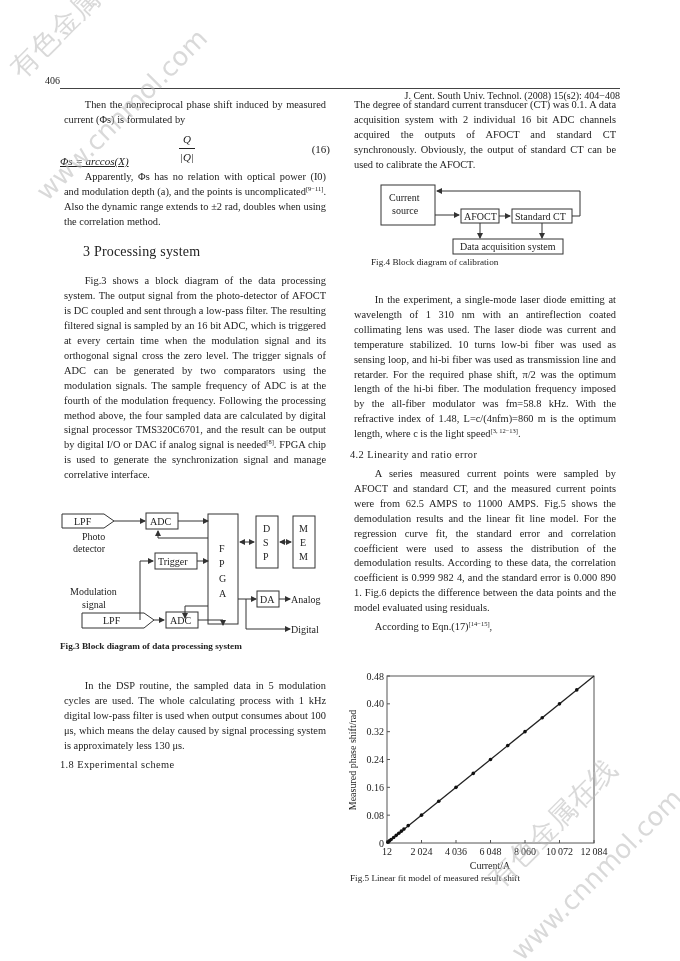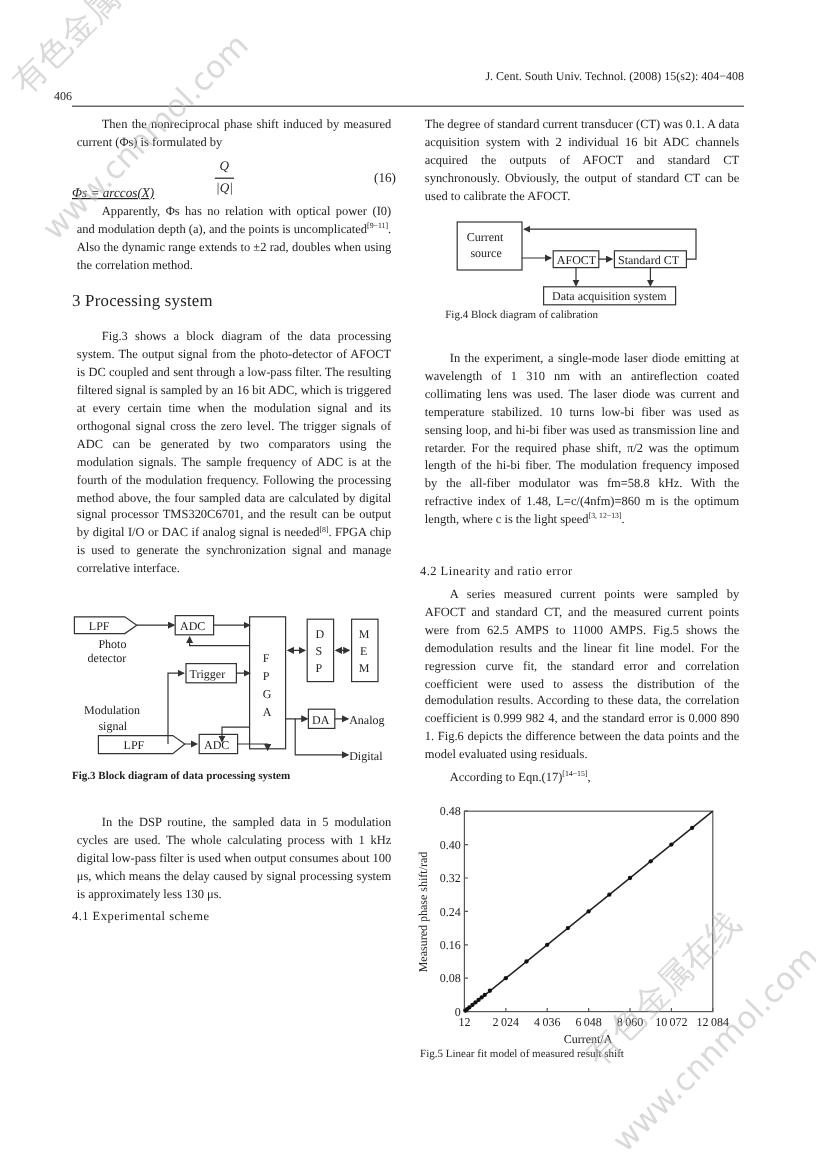--- a/index.html
+++ b/index.html
@@ -16,37 +16,37 @@
   .cap { font-size:9.2px; }
   sup { font-size:6.5px; vertical-align:4px; line-height:0; }
   .eq { font-size:11px; }
   .wm { position:absolute; color:#bbb; font-family:"DejaVu Sans",sans-serif; opacity:.55; pointer-events:none; }
   svg text { font-family:"Liberation Serif",serif; fill:#222; }
 </style>
 </head>
 <body>
 
 <div class="abs hdr" style="left:45px;top:75px;">406</div>
-<div class="abs hdr" style="right:60px;top:59px;margin-left:12px;">J. Cent. South Univ. Technol. (2008) 15(s2): 404−408</div>
+<div class="abs hdr" style="right:60px;top:90px;margin-left:12px;">J. Cent. South Univ. Technol. (2008) 15(s2): 404−408</div>
 <div class="rule"></div>
 
 <div class="col" style="left:60px;top:94px;width:270px;">
   <p class="ind">Then the nonreciprocal phase shift induced by measured current (Φs) is formulated by</p>
 
   <div style="position:relative;height:36px;margin-top:2px;">
     <span class="eq" style="position:absolute;left:0;top:22px;font-style:italic;text-decoration:underline;">Φs = arccos(X)</span>
     <span class="eq" style="position:absolute;left:120px;top:0;width:14px;text-align:center;font-style:italic;">Q</span>
     <span style="position:absolute;left:119px;top:16px;width:16px;height:1px;background:#222;"></span>
     <span class="eq" style="position:absolute;left:117px;top:18px;width:20px;text-align:center;font-style:italic;">|Q|</span>
     <span class="eq" style="position:absolute;right:0;top:10px;">(16)</span>
   </div>
 
   <p class="ind" style="margin-top:2px;"><span>Apparently, Φs has no relation with optical power (I0) and modulation depth (a), and the points is uncomplicated</span><sup>[9−11]</sup><span>. Also the dynamic range extends to ±2 rad, doubles when using the correlation method.</span></p>
 
-  <h2 style="margin-top:16px;margin-bottom:14px;">3 Processing system</h2>
+  <h2 style="margin-top:16px;margin-bottom:14px;margin-left:23px;">3 Processing system</h2>
 
   <p class="ind"><span>Fig.3 shows a block diagram of the data processing system. The output signal from the photo-detector of AFOCT is DC coupled and sent through a low-pass filter. The resulting filtered signal is sampled by an 16 bit ADC, which is triggered at every certain time when the modulation signal and its orthogonal signal cross the zero level. The trigger signals of ADC can be generated by two comparators using the modulation signals. The sample frequency of ADC is at the fourth of the modulation frequency. Following the processing method above, the four sampled data are calculated by digital signal processor TMS320C6701, and the result can be output by digital I/O or DAC if analog signal is needed</span><sup>[8]</sup><span>. FPGA chip is used to generate the synchronization signal and manage correlative interface.</span></p>
 </div>
 
 <svg class="abs" style="left:60px;top:512px;" width="275" height="130" viewBox="0 0 275 130">
   <defs>
     <marker id="ah" markerWidth="6" markerHeight="6" refX="5" refY="3" orient="auto">
         <path d="M0,0 L6,3 L0,6 z" fill="#333"></path>
       </marker>
     <marker id="ahs" markerWidth="6" markerHeight="6" refX="1" refY="3" orient="auto">
@@ -107,21 +107,21 @@
     <text x="10" y="83">Modulation</text>
     <text x="22" y="96">signal</text>
     <text x="43" y="112">LPF</text>
     <text x="110" y="112">ADC</text>
   </g>
 </svg>
 <div class="abs cap" style="left:60px;top:641px;font-weight:bold;">Fig.3 Block diagram of data processing system</div>
 
 <div class="col" style="left:60px;top:675px;width:270px;">
   <p class="ind">In the DSP routine, the sampled data in 5 modulation cycles are used. The whole calculating process with 1 kHz digital low-pass filter is used when output consumes about 100 μs, which means the delay caused by signal processing system is approximately less 130 μs.</p>
-  <h3>4.1 Experimental scheme</h3>
+  <h3>1.8 Experimental scheme</h3>
 </div>
 
 <div class="col" style="left:350px;top:94px;width:270px;">
   <p>The degree of standard current transducer (CT) was 0.1. A data acquisition system with 2 individual 16 bit ADC channels acquired the outputs of AFOCT and standard CT synchronously. Obviously, the output of standard CT can be used to calibrate the AFOCT.</p>
 </div>
 
 <svg class="abs" style="left:375px;top:180px;" width="220" height="78" viewBox="0 0 220 78">
   <defs>
     <marker id="ah2" markerWidth="6" markerHeight="6" refX="5" refY="3" orient="auto">
         <path d="M0,0 L6,3 L0,6 z" fill="#333"></path>
@@ -143,21 +143,21 @@
     <text x="17" y="34">source</text>
     <text x="89" y="40">AFOCT</text>
     <text x="140" y="40">Standard CT</text>
     <text x="85" y="70">Data acquisition system</text>
   </g>
 </svg>
 <div class="abs cap" style="left:371px;top:257px;">Fig.4 Block diagram of calibration</div>
 
 <div class="col" style="left:350px;top:289px;width:270px;">
   <p class="ind"><span>In the experiment, a single-mode laser diode emitting at wavelength of 1 310 nm with an antireflection coated collimating lens was used. The laser diode was current and temperature stabilized. 10 turns low-bi fiber was used as sensing loop, and hi-bi fiber was used as transmission line and retarder. For the required phase shift, π/2 was the optimum length of the hi-bi fiber. The modulation frequency imposed by the all-fiber modulator was fm=58.8 kHz. With the refractive index of 1.48, L=c/(4nfm)=860 m is the optimum length, where c is the light speed</span><sup>[3, 12−13]</sup><span>.</span></p>
-  <h3 style="margin-top:28px;">4.2 Linearity and ratio error</h3>
+  <h3 style="margin-top:6px;">4.2 Linearity and ratio error</h3>
   <p class="ind">A series measured current points were sampled by AFOCT and standard CT, and the measured current points were from 62.5 AMPS to 11000 AMPS. Fig.5 shows the demodulation results and the linear fit line model. For the regression curve fit, the standard error and correlation coefficient were used to assess the distribution of the demodulation results. According to these data, the correlation coefficient is 0.999 982 4, and the standard error is 0.000 890 1. Fig.6 depicts the difference between the data points and the model evaluated using residuals.</p>
   <p class="ind"><span>According to Eqn.(17)</span><sup>[14−15]</sup><span>,</span></p>
 </div>
 
 <svg id="fig5" class="abs" style="left:340px;top:664px;" width="280" height="210" viewBox="0 0 280 210">
   <rect x="47" y="12" width="207" height="167" fill="none" stroke="#555" stroke-width="1"></rect>
   <g id="yticks">
       <line x1="47" x2="50" y1="179" y2="179" stroke="#555"></line>
       <text x="44" y="182.5" font-size="10" text-anchor="end">0</text>
       <line x1="47" x2="50" y1="151.16666666666666" y2="151.16666666666666" stroke="#555"></line>

